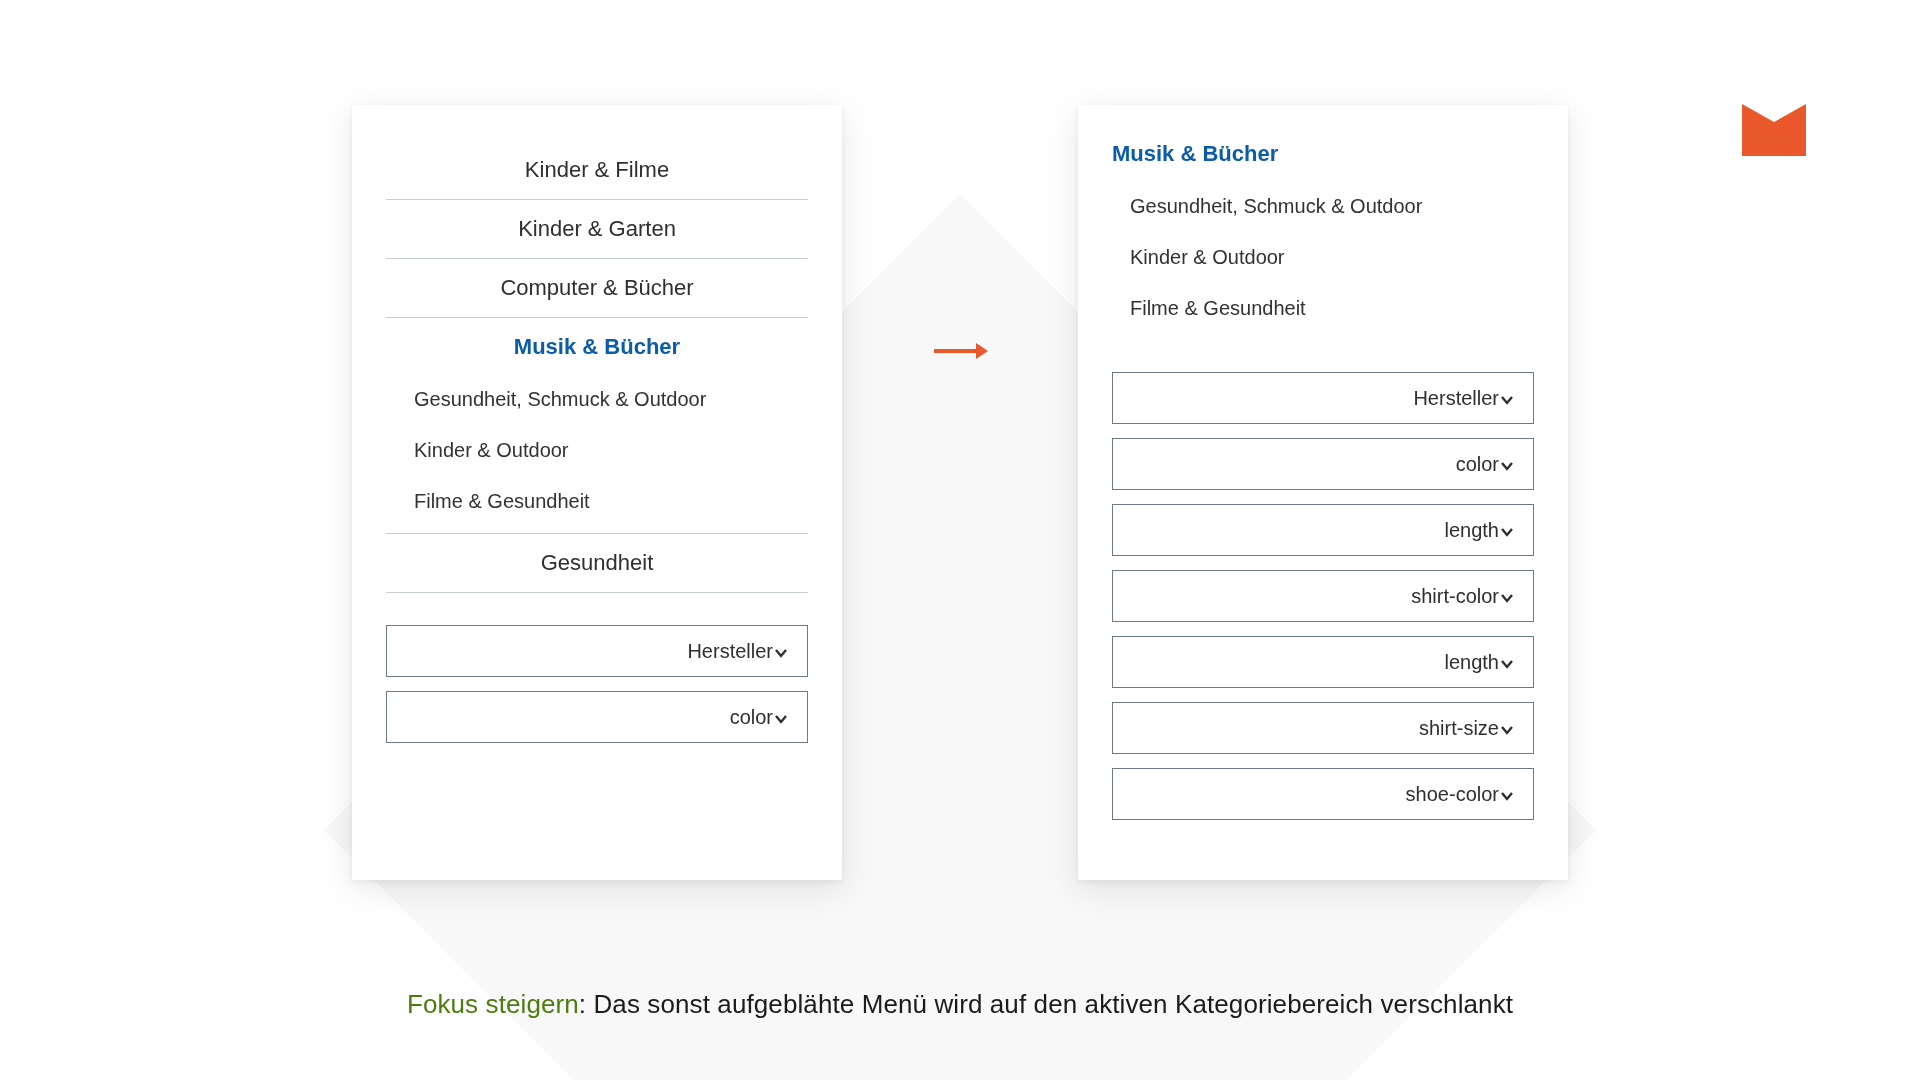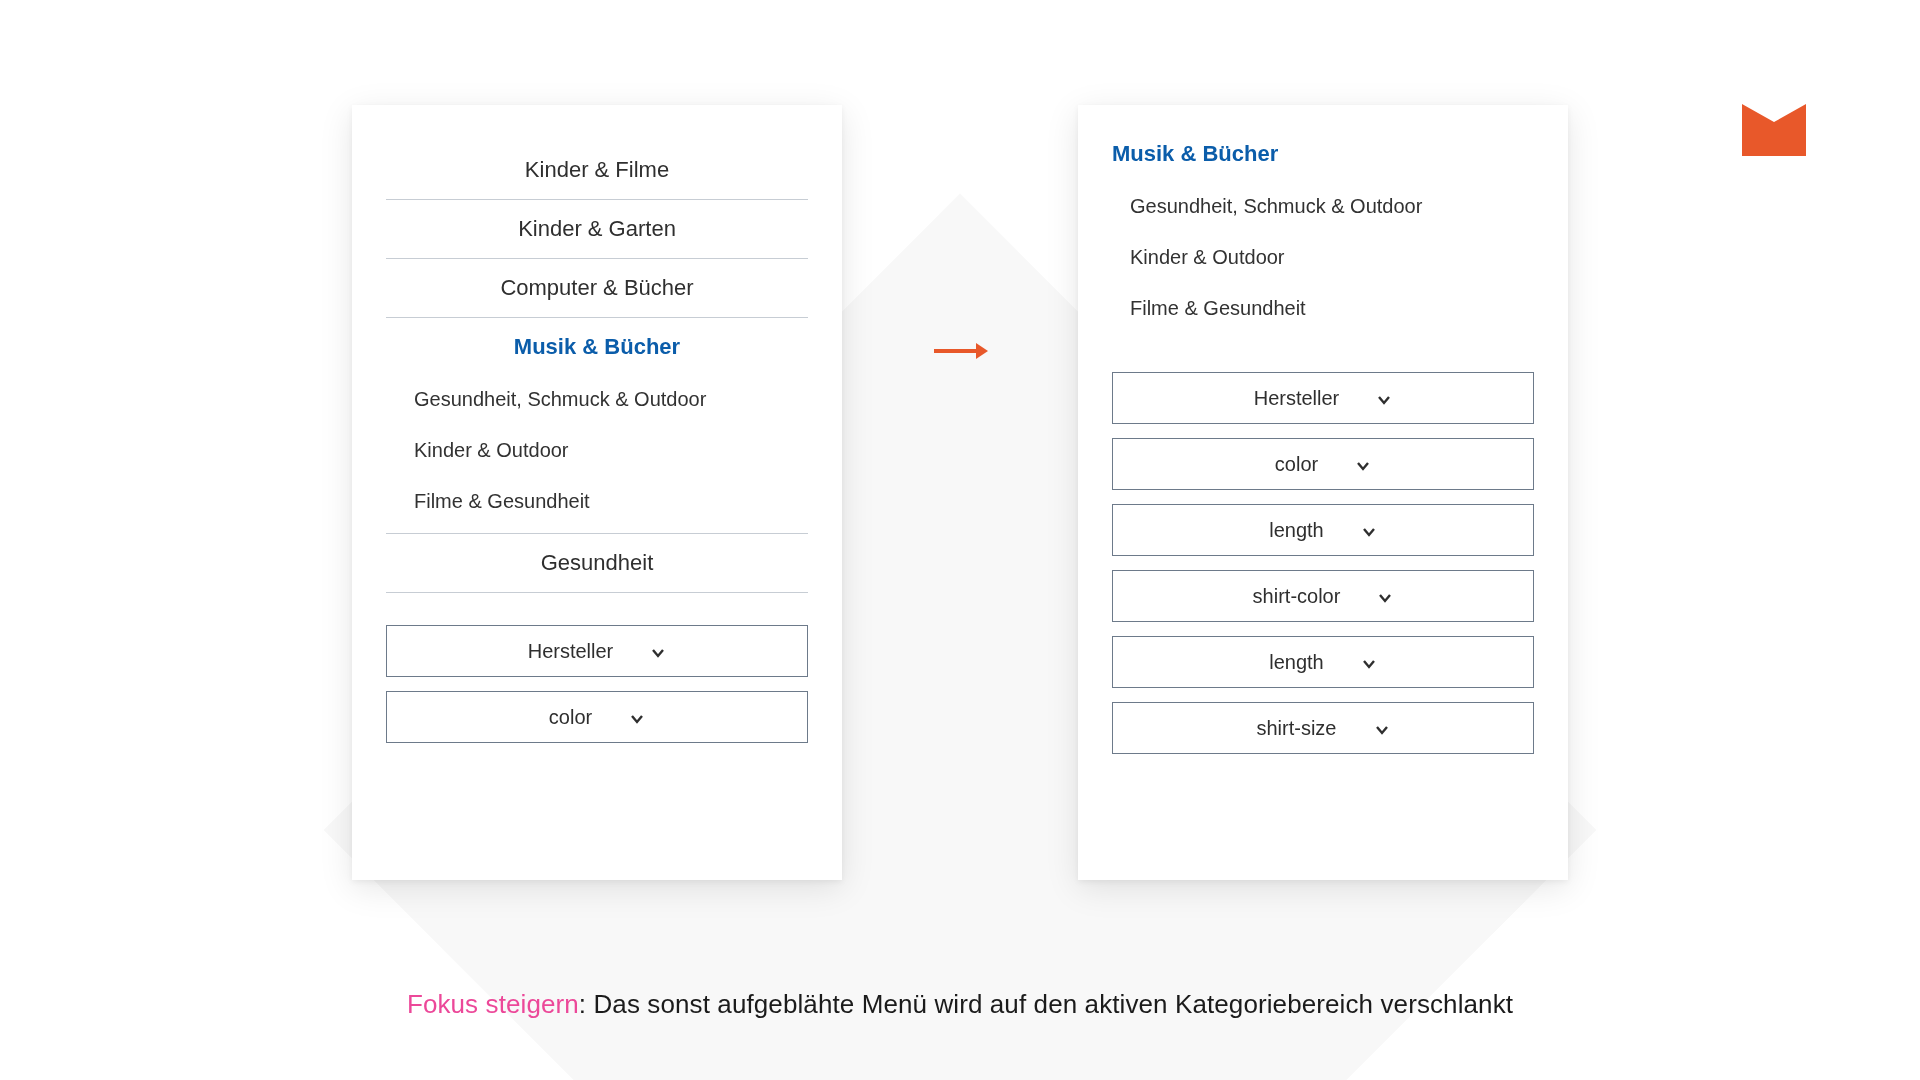--- a/index.html
+++ b/index.html
@@ -86,27 +86,26 @@
   cursor: pointer;
   font-weight: 400;
 }
 
 .filters { margin-top: 32px; display: flex; flex-direction: column; gap: 14px; }
 .filter {
   border: 1px solid #6d7a8a;
   height: 52px;
   display: flex;
   align-items: center;
-  justify-content: center;
+  justify-content: flex-end;
   padding: 0 18px;
   cursor: pointer;
   font-size: 20px;
   color: #2f2f2f;
   background: #fff;
-  gap: 37px;
 }
 .chev { width: 16px; height: 16px; }
 .chev svg { width: 100%; height: 100%; stroke: #2f2f2f; stroke-width: 2.4; fill: none; }
 
 .panel-right .heading {
   color: #0b5daa;
   font-weight: 700;
   font-size: 22px;
   padding-bottom: 8px;
 }
@@ -115,21 +114,21 @@
 .caption {
   position: absolute;
   bottom: 60px;
   left: 0; right: 0;
   text-align: center;
   font-size: 26px;
   color: #1b1b1b;
   z-index: 6;
   letter-spacing: 0.1px;
 }
-.caption .lead { color: #ec4899; }
+.caption .lead { color: #4d7c0f; }
 </style>
 </head>
 <body>
 
 <div class="bg-shape"></div>
 
 <div class="logo">
   <svg viewBox="0 0 72 60">
     <path d="M4 4 L36 22 L68 4 L68 56 L4 56 Z" fill="#e8582a"></path>
   </svg>
@@ -212,20 +211,26 @@
         <span class="chev"><svg viewBox="0 0 16 16">
               <polyline points="3,5 8,11 13,5"></polyline>
             </svg></span>
       </div>
       <div class="filter">
         <span>shirt-size</span>
         <span class="chev"><svg viewBox="0 0 16 16">
               <polyline points="3,5 8,11 13,5"></polyline>
             </svg></span>
       </div>
+      <div class="filter">
+        <span>shoe-color</span>
+        <span class="chev"><svg viewBox="0 0 16 16">
+              <polyline points="3,5 8,11 13,5"></polyline>
+            </svg></span>
+      </div>
     </div>
   </div>
 
 </div>
 
 <div class="caption">
   <span class="lead">Fokus steigern</span><span>: Das sonst aufgeblähte Menü wird auf den aktiven Kategoriebereich verschlankt</span>
 </div>
 
 </body></html>

